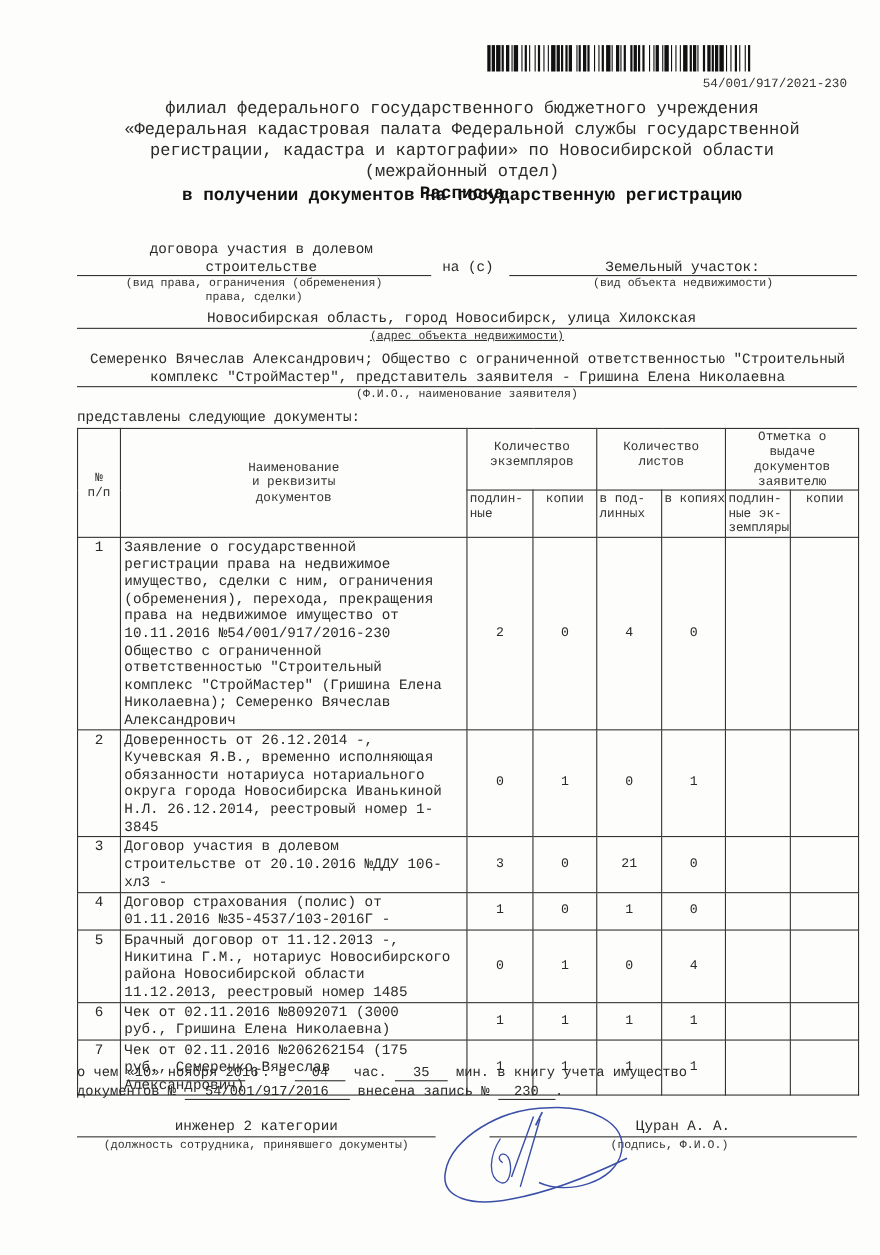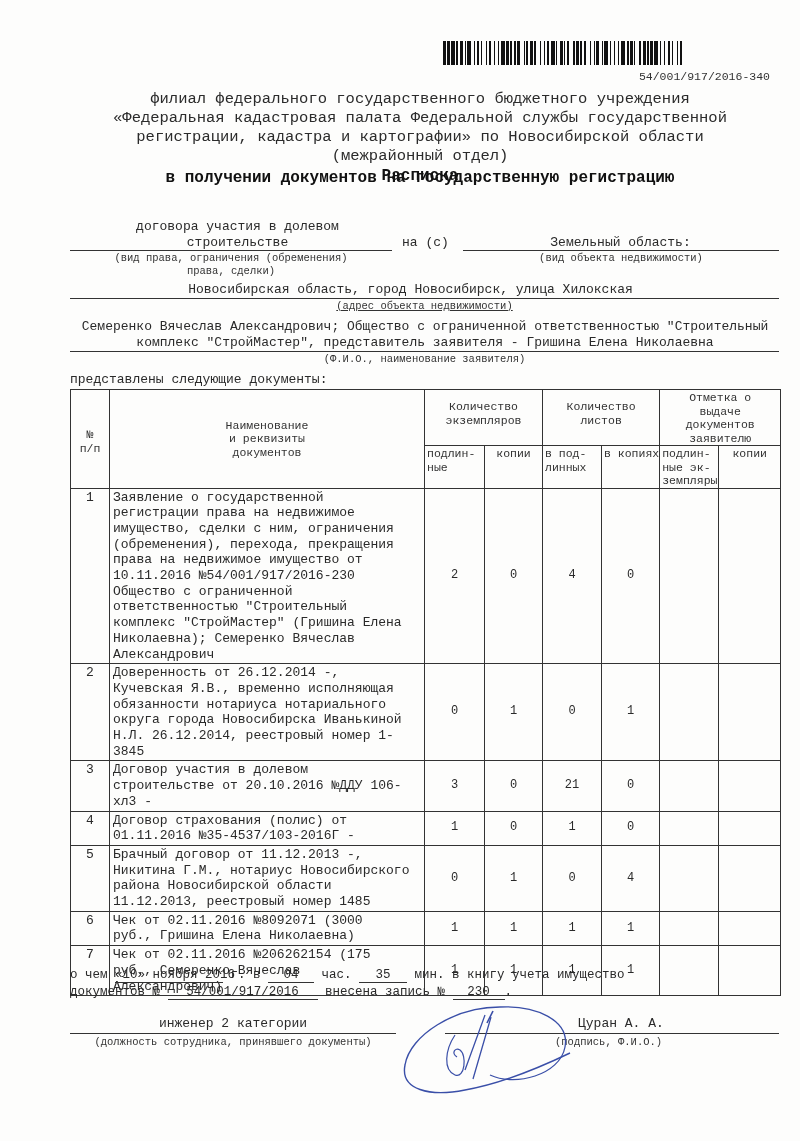--- a/index.html
+++ b/index.html
@@ -160,38 +160,38 @@
     <span style="width: 2.7px; background: transparent;"></span>
     <span style="width: 2.7px;"></span>
     <span style="width: 1.35px; background: transparent;"></span>
     <span style="width: 1.35px;"></span>
     <span style="width: 4.05px; background: transparent;"></span>
     <span style="width: 1.35px;"></span>
     <span style="width: 1.35px; background: transparent;"></span>
     <span style="width: 2.7px;"></span>
     <span style="width: 1.35px; background: transparent;"></span>
   </div>
-<div class="abs mono" id="barcode-number">54/001/917/2016-340</div>
+<div class="abs mono" id="barcode-number">54/001/917/2021-230</div>
 
 <div class="abs hdr center" style="top:90px;">филиал федерального государственного бюджетного учреждения</div>
 <div class="abs hdr center" style="top:109px;">«Федеральная кадастровая палата Федеральной службы государственной</div>
 <div class="abs hdr center" style="top:128px;">регистрации,  кадастра и картографии» по Новосибирской области</div>
 <div class="abs hdr center" style="top:147px;">(межрайонный отдел)</div>
 <div class="abs title center" style="top:167px;">Расписка</div>
 <div class="abs title center" style="top:169px;">в получении документов на государственную регистрацию</div>
 
 <div class="abs fill center" style="left:95px;top:219px;width:285px;">договора участия в долевом</div>
 <div class="abs fill center" style="left:95px;top:235px;width:285px;">строительстве</div>
 <div class="line" style="left:70px;top:250px;width:322px;"></div>
 <div class="abs small center" style="left:70px;top:252px;width:322px;">(вид права, ограничения (обременения)</div>
 <div class="abs small center" style="left:70px;top:265px;width:322px;">права, сделки)</div>
 
 <div class="abs fill" style="left:402px;top:235px;">на (с)</div>
 
-<div class="abs fill center" style="left:463px;top:235px;width:315px;">Земельный область:</div>
+<div class="abs fill center" style="left:463px;top:235px;width:315px;">Земельный участок:</div>
 <div class="line" style="left:463px;top:250px;width:316px;"></div>
 <div class="abs small center" style="left:463px;top:252px;width:316px;">(вид объекта недвижимости)</div>
 
 <div class="abs fill center" style="left:56px;top:282px;width:709px;">Новосибирская область, город Новосибирск, улица Хилокская</div>
 <div class="line" style="left:70px;top:298px;width:709px;"></div>
 <div class="abs small center" style="left:70px;top:300px;width:709px;text-decoration:underline;">(адрес объекта недвижимости)</div>
 
 <div class="abs fill center" style="left:60px;top:319px;width:730px;">Семеренко Вячеслав Александрович; Общество с ограниченной ответственностью "Строительный</div>
 <div class="abs fill center" style="left:60px;top:335px;width:730px;">комплекс "СтройМастер", представитель заявителя - Гришина Елена Николаевна</div>
 <div class="line" style="left:70px;top:351px;width:709px;"></div>

